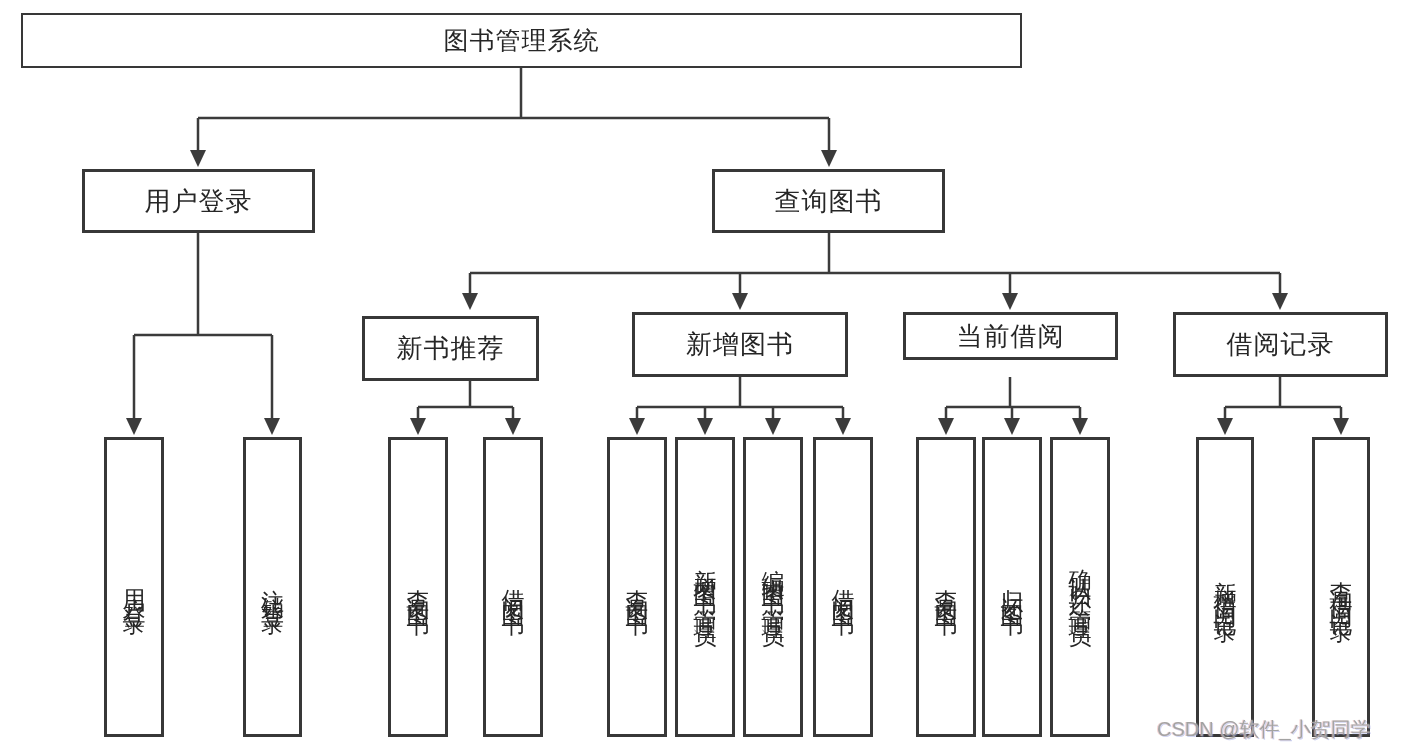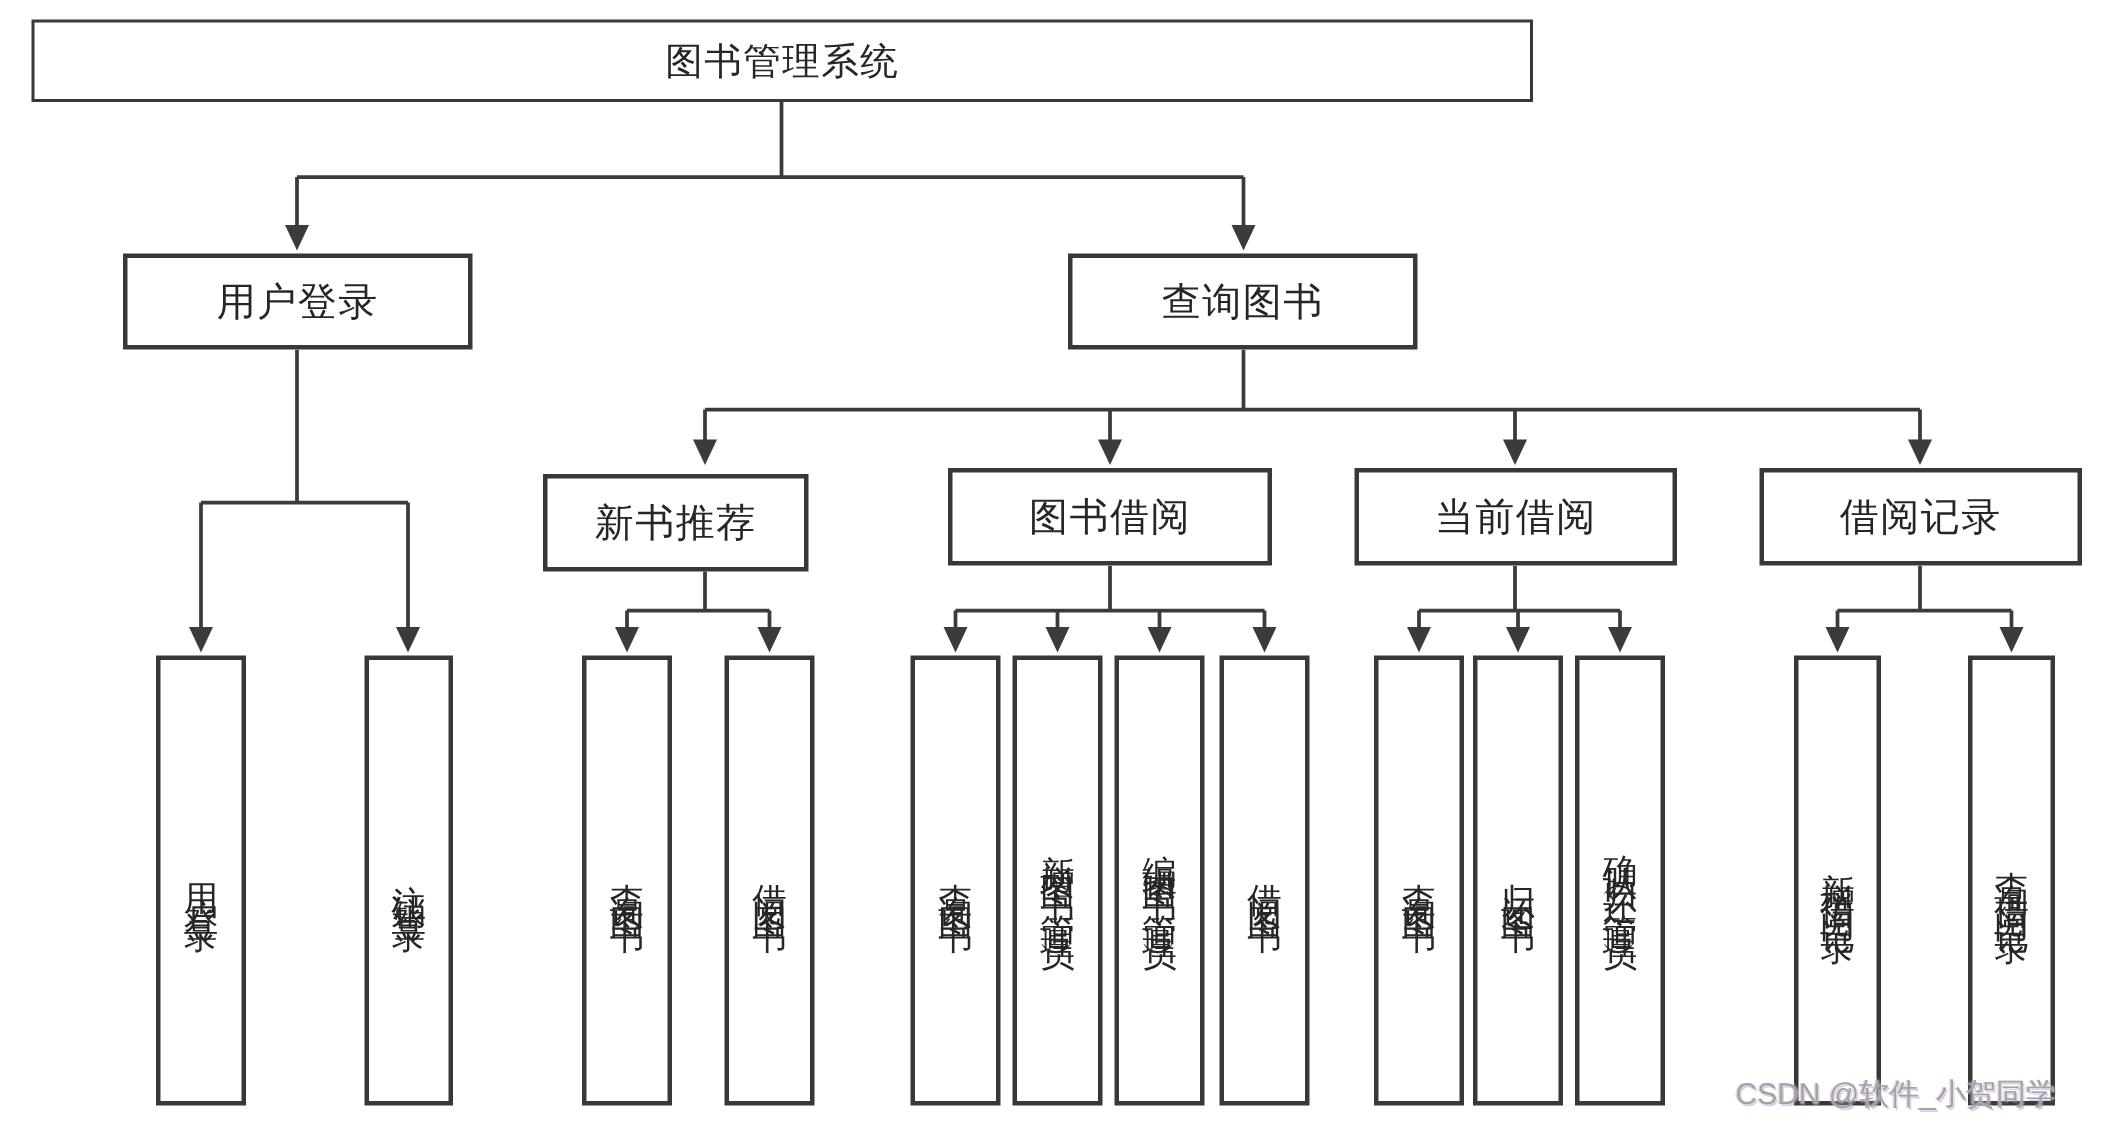--- a/index.html
+++ b/index.html
@@ -79,23 +79,23 @@
     <span class="hlabel">用户登录</span>
   </div>
   <div class="box" style="left:712px;top:169px;width:233px;height:64px">
     <span class="hlabel">查询图书</span>
   </div>
 
   <div class="box" style="left:362px;top:316px;width:177px;height:65px">
     <span class="hlabel">新书推荐</span>
   </div>
   <div class="box" style="left:632px;top:312px;width:216px;height:65px">
-    <span class="hlabel">图书借阅</span>
+    <span class="hlabel">新增图书</span>
   </div>
-  <div class="box" style="left:903px;top:312px;width:215px;height:65px">
+  <div class="box" style="left:903px;top:312px;width:215px;height:48px">
     <span class="hlabel">当前借阅</span>
   </div>
   <div class="box" style="left:1173px;top:312px;width:215px;height:65px">
     <span class="hlabel">借阅记录</span>
   </div>
 
   <div class="box" style="left:104px;top:437px;width:60px;height:300px">
     <span class="vlabel">用户登录</span>
   </div>
   <div class="box" style="left:243px;top:437px;width:59px;height:300px">

